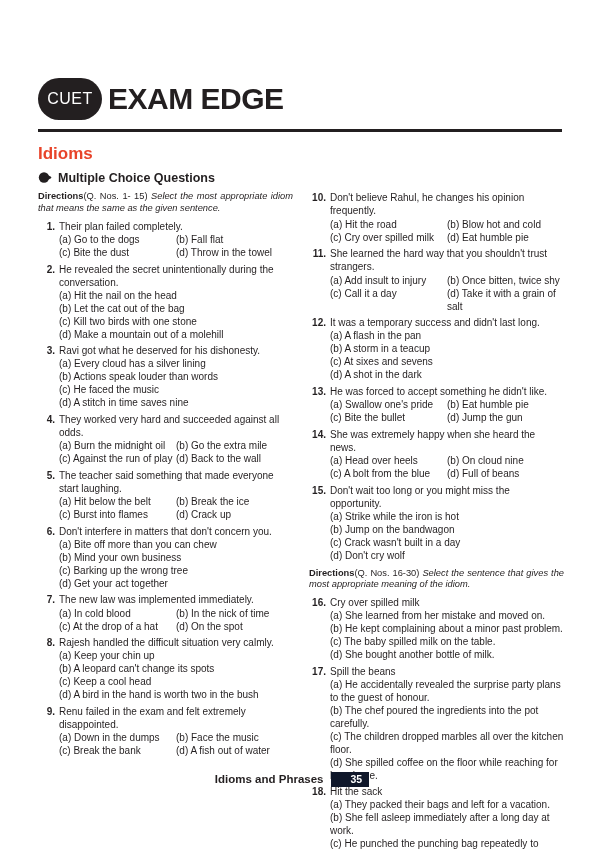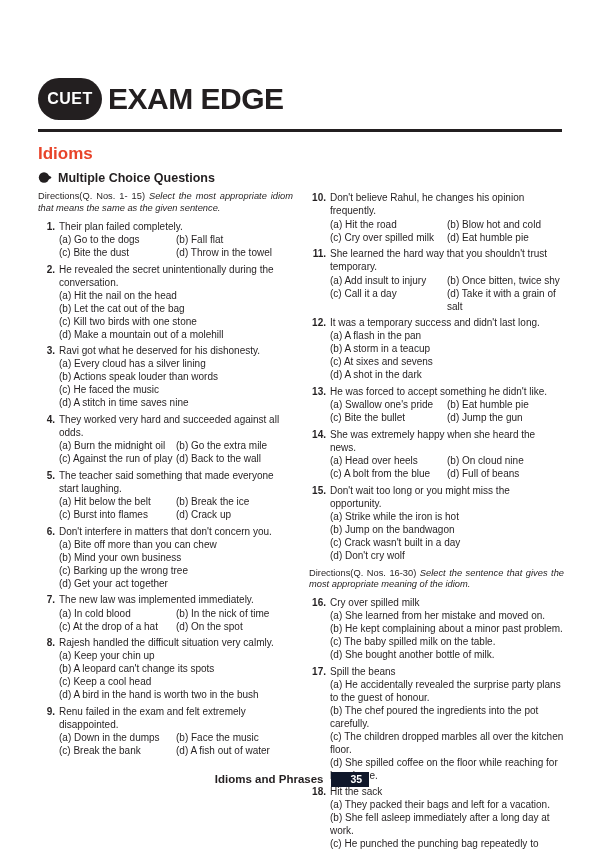--- a/index.html
+++ b/index.html
@@ -33,21 +33,21 @@
   .cuet-badge {
     width: 64px;
     height: 42px;
     background: #231f20;
     border-radius: 21px 0 0 21px / 21px 0 0 21px;
     border-radius: 21px;
     display: flex;
     align-items: center;
     justify-content: center;
     color: #ffffff;
-    font-weight: bold;
+    font-weight: normal;
     font-size: 16px;
     letter-spacing: 0.5px;
     margin-right: 6px;
     position: relative;
     z-index: 2;
   }
   .exam-edge {
     font-size: 30px;
     font-weight: bold;
     color: #231f20;
@@ -95,21 +95,21 @@
     width: 255px;
     flex: 0 0 255px;
   }
   .directions {
     font-size: 9.3px;
     line-height: 1.28;
     color: #231f20;
     margin-bottom: 5px;
     text-align: justify;
   }
-  .directions .dir-label { font-weight: normal; }
+  .directions .dir-label { font-weight: bold; }
   .directions .dir-italic { font-style: italic; }
   
   .q {
     display: flex;
     margin-bottom: 3.5px;
     font-size: 10px;
     line-height: 1.30;
     color: #231f20;
   }
   .q-num {
@@ -311,21 +311,21 @@
                 <span class="opt">(a) Hit the road</span>
                 <span class="opt">(b) Blow hot and cold</span>
                 <span class="opt">(c) Cry over spilled milk</span>
                 <span class="opt">(d) Eat humble pie</span>
               </div>
             </div>
           </div>
           <div class="q">
             <div class="q-num">11.</div>
             <div class="q-body">
-              <span class="q-text">She learned the hard way that you shouldn't trust temporary.</span>
+              <span class="q-text">She learned the hard way that you shouldn't trust strangers.</span>
               <div class="opts-2col">
                 <span class="opt">(a) Add insult to injury</span>
                 <span class="opt">(b) Once bitten, twice shy</span>
                 <span class="opt">(c) Call it a day</span>
                 <span class="opt">(d) Take it with a grain of salt</span>
               </div>
             </div>
           </div>
           <div class="q">
             <div class="q-num">12.</div>

